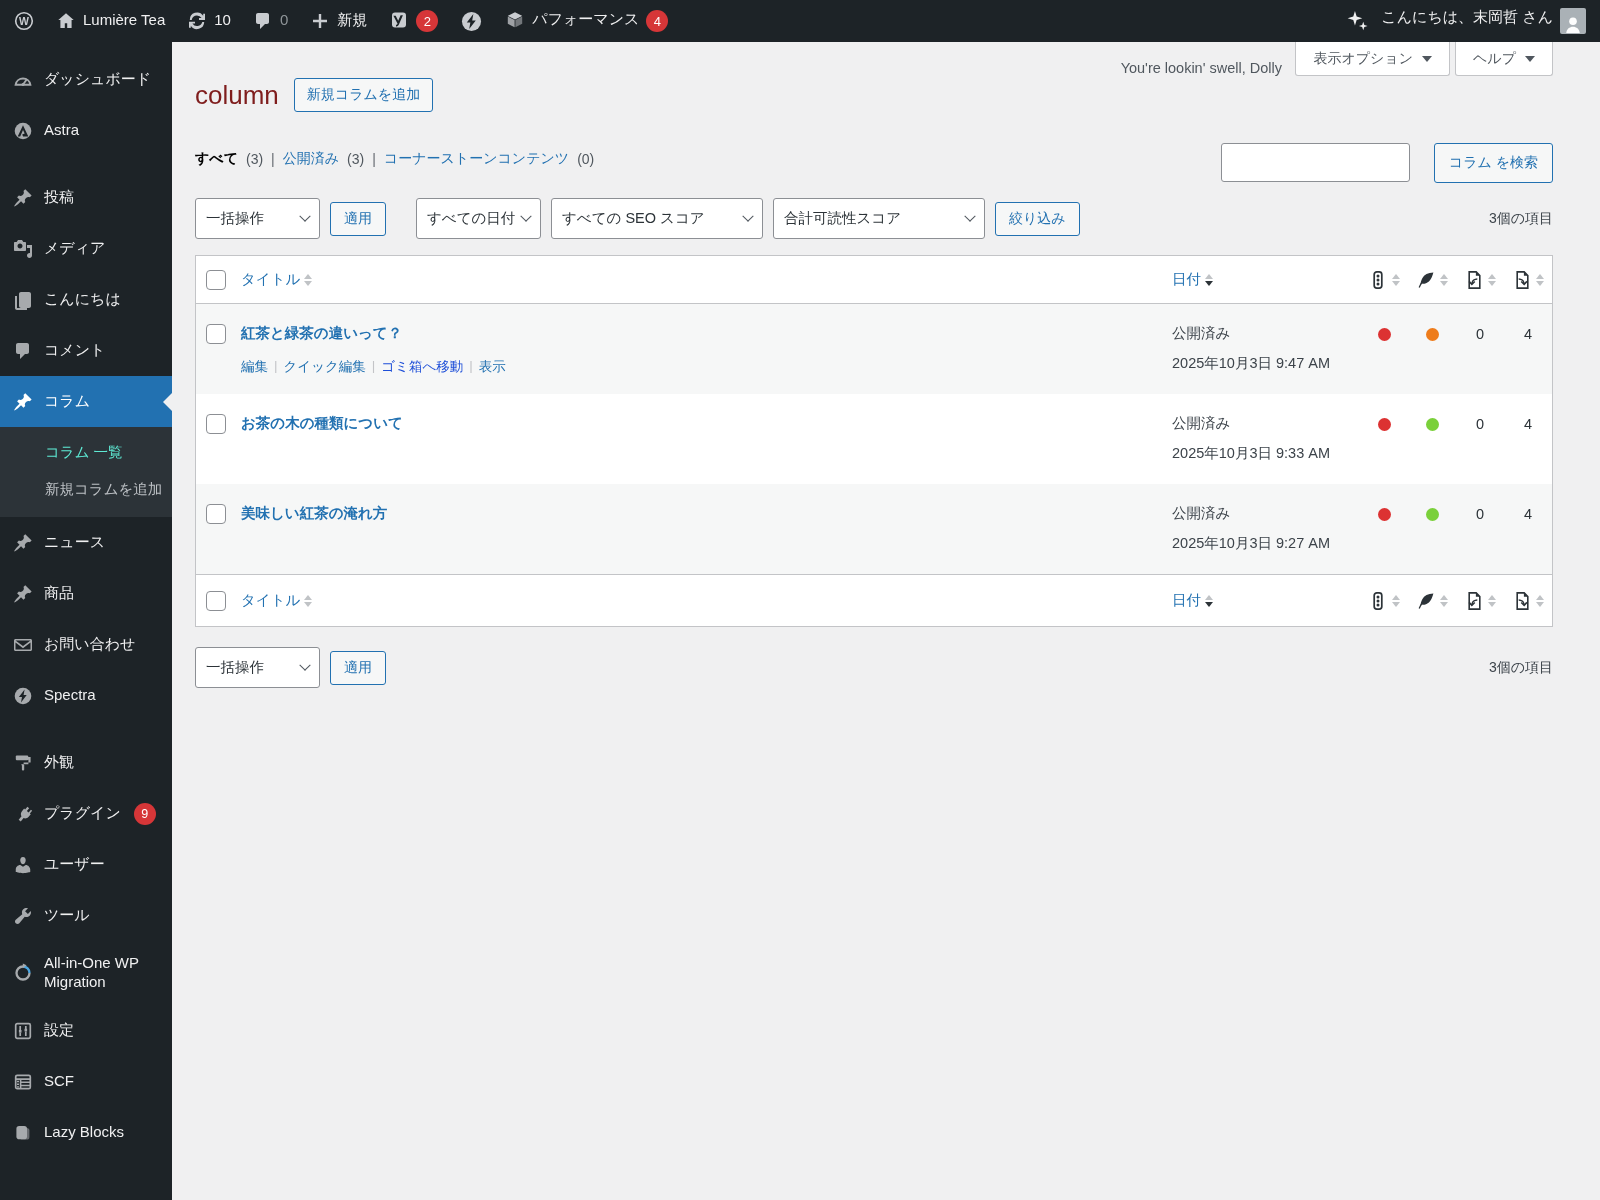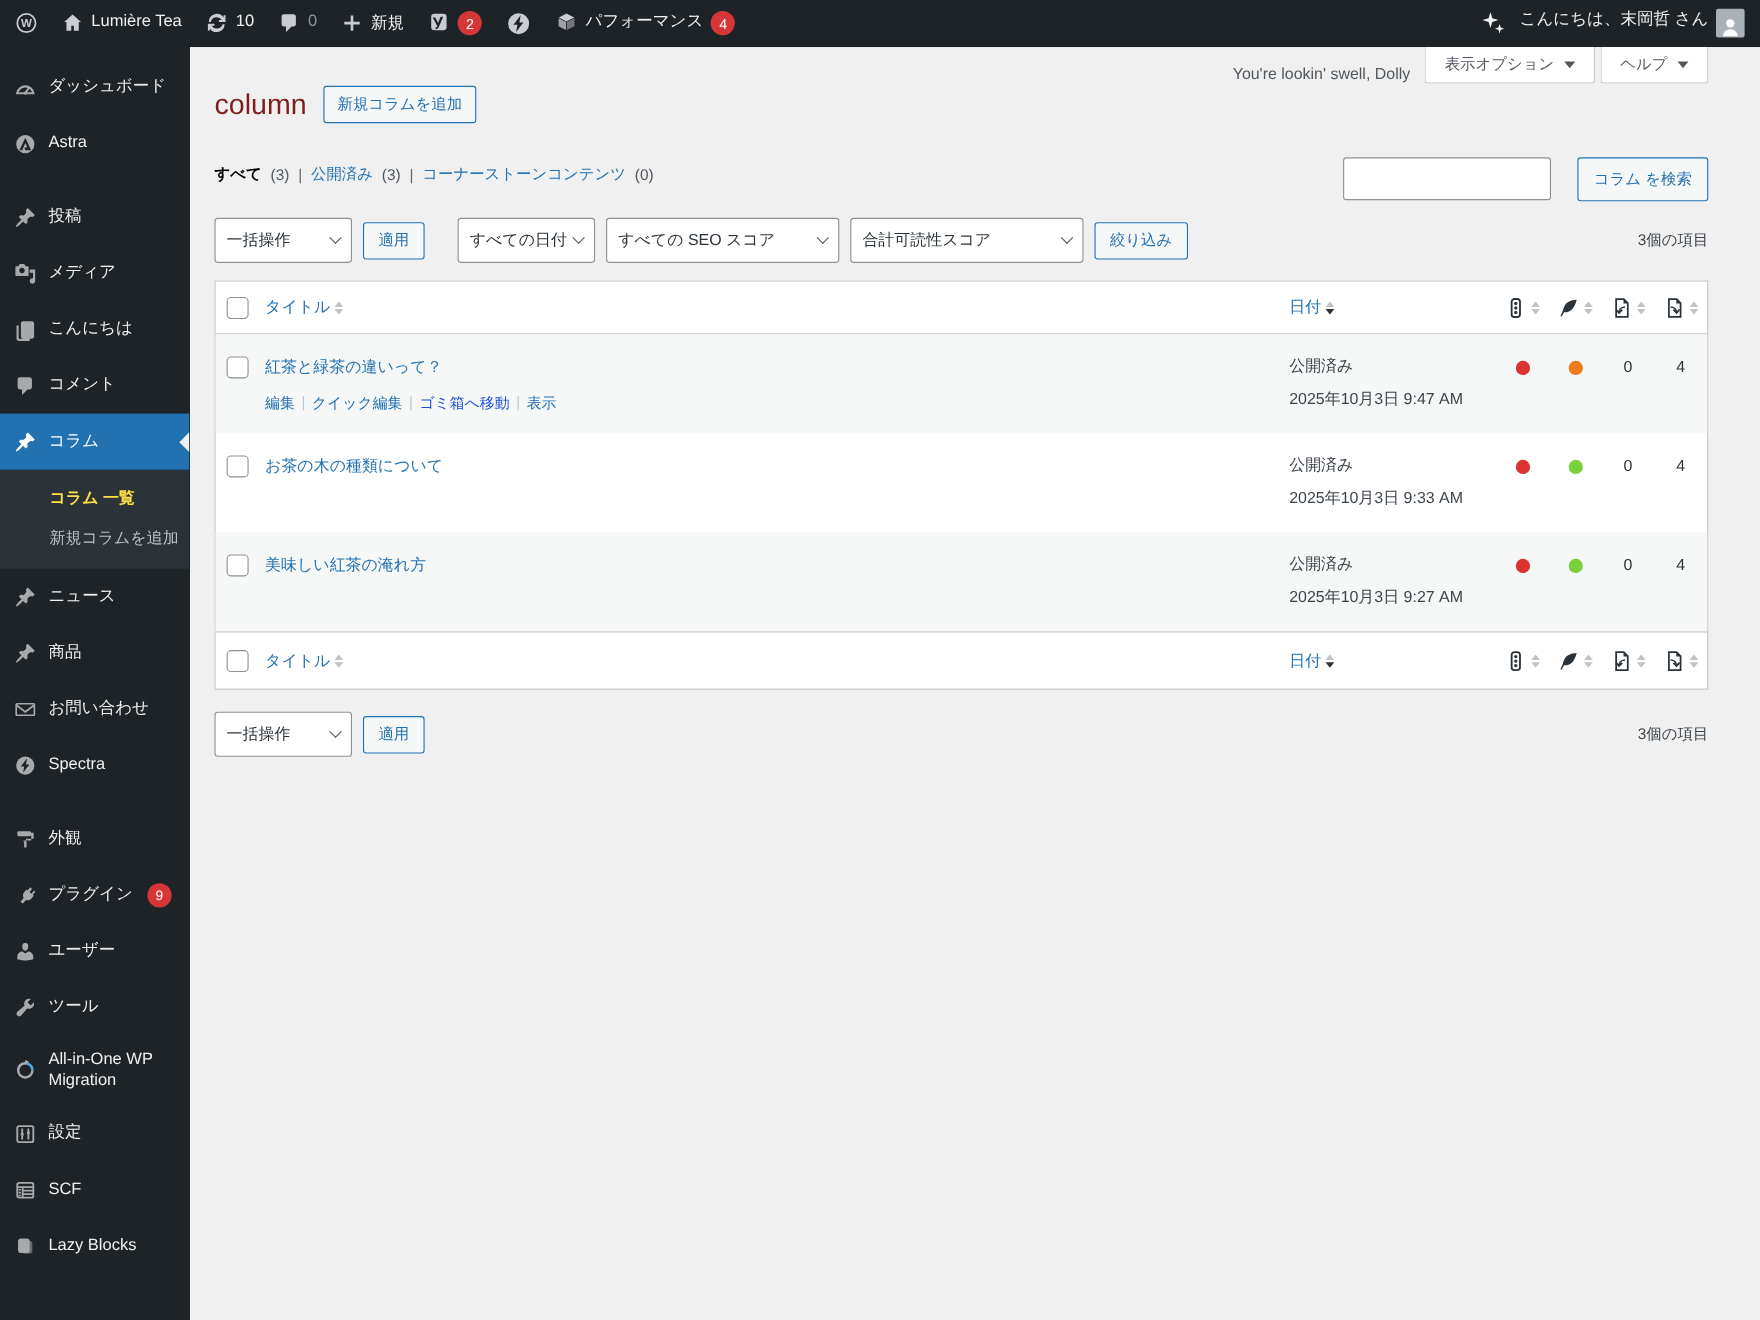--- a/index.html
+++ b/index.html
@@ -25,21 +25,21 @@
   .menu-item { display:flex; align-items:center; gap:11px; padding:0 8px 0 13px; height:51px; cursor:pointer; position:relative; }
   .menu-item svg { color:#a7aaad; }
   .menu-item .lbl { line-height:1.25; }
   .menu-sep { height:16px; }
   .menu-item.active { background:#2271b1; color:#fff; }
   .menu-item.active svg { color:#fff; }
   .menu-item.active::after { content:""; position:absolute; right:0; top:50%; margin-top:-9px;
     border:9px solid transparent; border-right:9px solid #f0f0f1; border-left:none; }
   .submenu { background:#2c3338; padding:7px 0 9px; }
   .submenu-item { padding:9px 0 9px 45px; font-size:14.5px; color:#bdc1c5; cursor:pointer; }
-  .submenu-item.current { color:#fde047; font-weight:bold; }
+  .submenu-item.current { color:#5eead4; font-weight:normal; }
   .menu-badge { background:#d63638; color:#fff; border-radius:50%; min-width:22px; height:22px;
     display:inline-flex; align-items:center; justify-content:center; font-size:12.5px; margin-left:2px; }
   .two-line { width:114px; }
 
   
   #content { position:absolute; top:42px; left:172px; width:1428px; padding:0 47px 0 23px; }
   .top-tabs { position:absolute; top:0; right:47px; display:flex; gap:5px; }
   .tab-btn { background:#fff; border:1px solid #c3c4c7; border-top:none; padding:0 17px; height:34px;
     display:flex; align-items:center; gap:9px; font-size:14px; color:#50575e; cursor:pointer; border-radius:0 0 3px 3px; }
   .caret-down { width:0; height:0; border:5px solid transparent; border-top:6px solid #50575e; margin-top:5px; }
@@ -79,21 +79,21 @@
   .col-h { display:flex; align-items:center; gap:4px; font-size:14.5px; cursor:pointer; }
   .sort { display:flex; flex-direction:column; gap:2px; }
   .sort .up { width:0; height:0; border:4px solid transparent; border-bottom:5px solid #c0c3c6; }
   .sort .dn { width:0; height:0; border:4px solid transparent; border-top:5px solid #c0c3c6; }
   .sort .dn.on { border-top-color:#2c3338; }
   .icon-h { justify-content:center; }
   .icon-h svg { color:#2c3338; }
   .data-row { height:90px; }
   .data-row.alt { background:#f6f7f7; }
   .title-cell { padding-top:20px; font-size:14.5px; }
-  .row-title { font-weight:normal; }
+  .row-title { font-weight:bold; }
   .row-actions { margin-top:15px; font-size:13.5px; color:#c3c4c7; display:flex; gap:6px; }
   a.trash { color:#1d4ed8; text-decoration:none; cursor:pointer; }
   .date-cell { padding-top:20px; font-size:14.5px; color:#3c434a; line-height:1.3; }
   .date-cell .d2 { margin-top:11px; }
   .dot-cell { display:flex; justify-content:center; padding-top:24px; }
   .dot { width:13px; height:13px; border-radius:50%; }
   .num-cell { text-align:center; padding-top:22px; font-size:14.5px; color:#2c3338; }
 
   .bottom-nav { margin-top:20px; display:flex; align-items:center; gap:10px; }
 </style>

